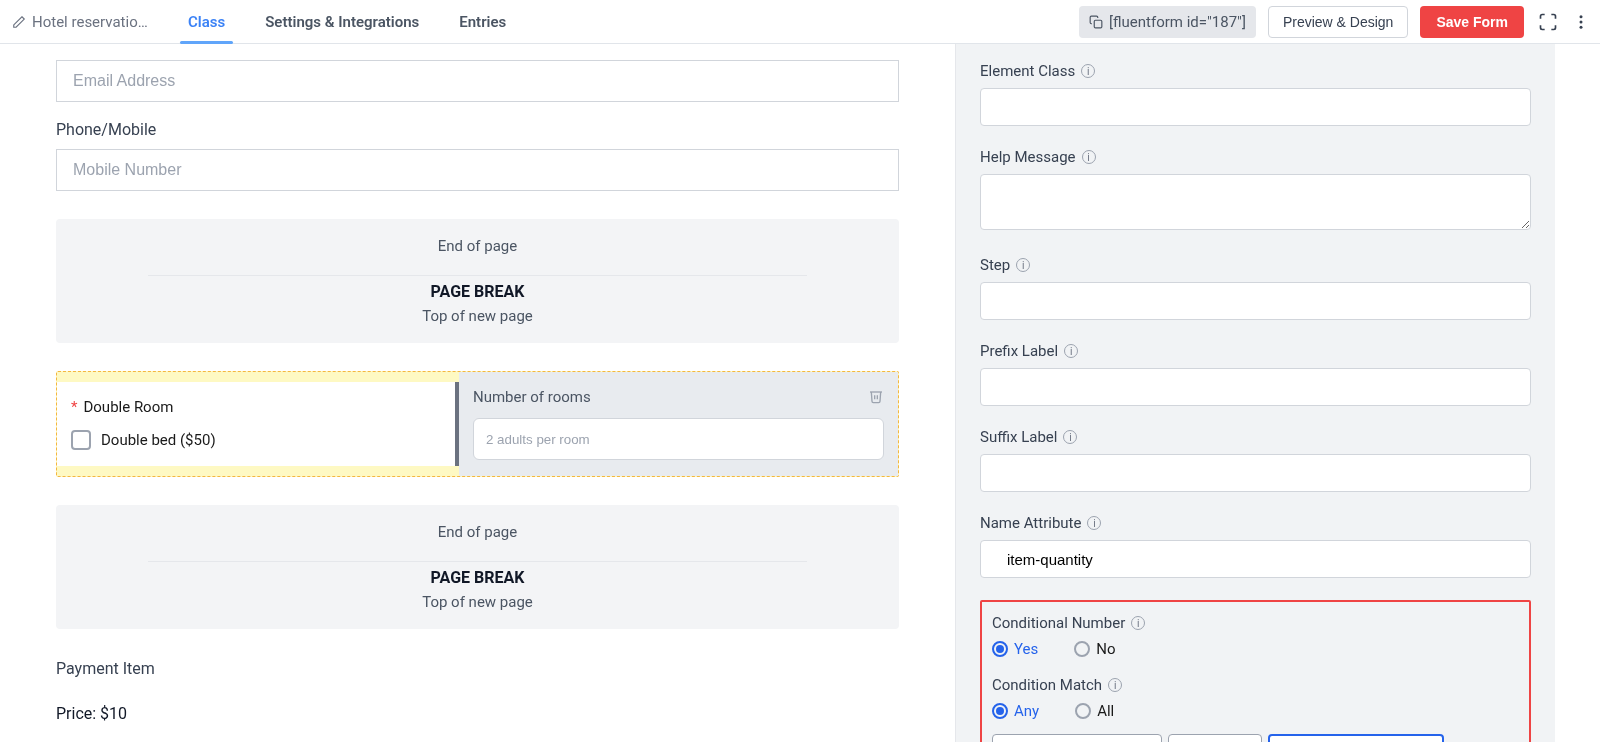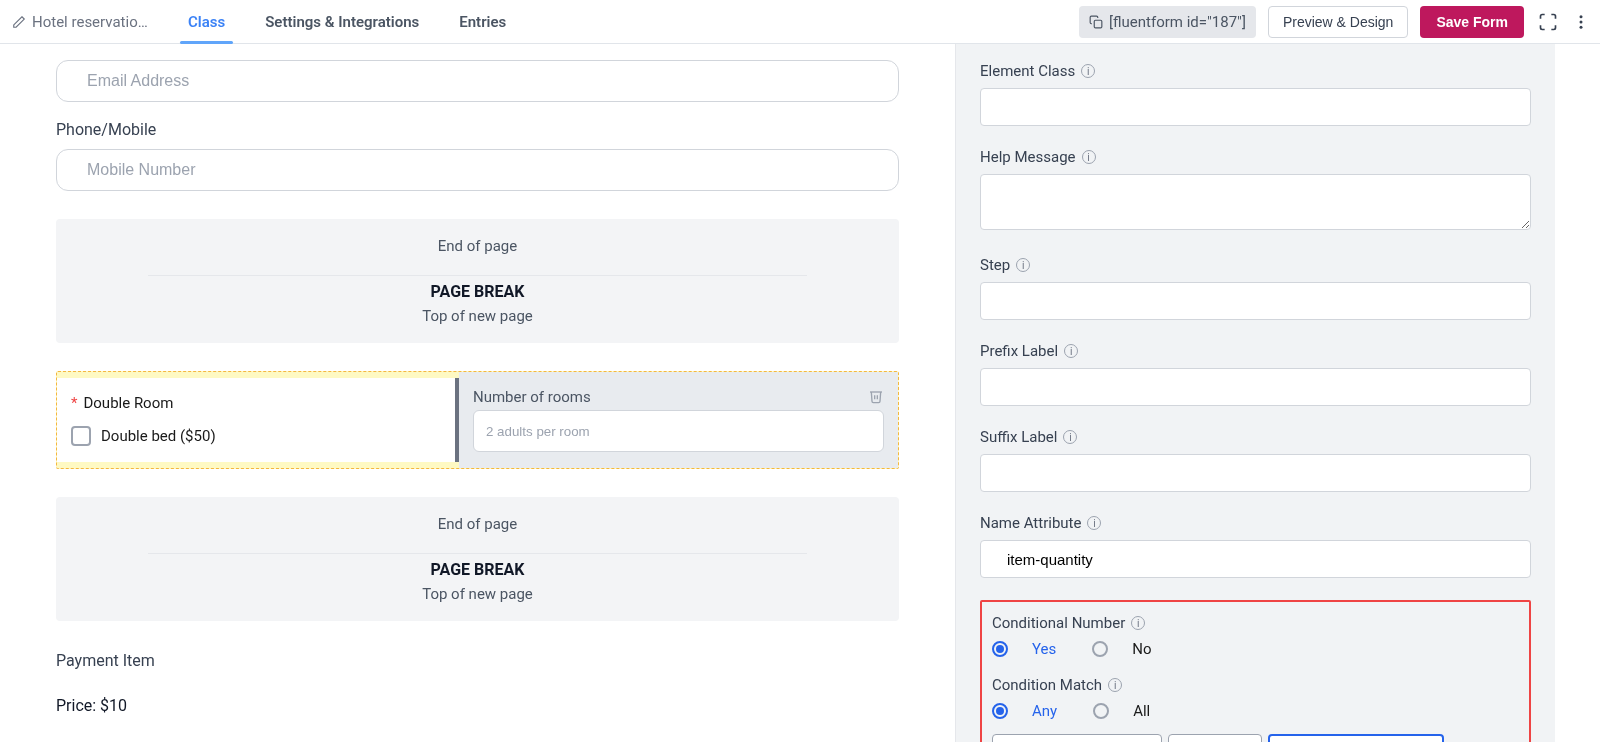--- a/index.html
+++ b/index.html
@@ -70,21 +70,21 @@
     border: 1px solid #d1d5db;
     background: #fff;
     border-radius: 4px;
     padding: 0 14px;
     color: #374151;
     cursor: pointer;
     font-size: 14px;
   }
   .btn-primary {
     height: 32px;
-    background: #be185d;
+    background: #ef4444;
     color: #fff;
     border: none;
     border-radius: 4px;
     padding: 0 16px;
     font-weight: 600;
     cursor: pointer;
     font-size: 14px;
     margin-left: 12px;
   }
   .fullscreen-ic, .kebab-ic { margin-left: 14px; color:#374151; cursor:pointer; }
@@ -102,22 +102,22 @@
     border-left: 1px solid #e5e7eb;
     padding: 18px 24px 10px 24px;
     overflow: hidden;
   }
 
   
   .input-box {
     width: 100%;
     height: 42px;
     border: 1px solid #d1d5db;
-    border-radius: 12px;
-    padding: 0 30px;
+    border-radius: 0;
+    padding: 0 16px;
     font-size: 16px;
   }
   .input-box::placeholder { color: #9ca3af; }
   .field-label { color: #374151; font-size: 16px; margin: 18px 0 10px 0; }
 
   .page-break {
     background: #f3f4f6;
     border-radius: 4px;
     padding: 18px 10px;
     margin-top: 28px;
@@ -143,21 +143,21 @@
   }
   .col-right {
     flex:1;
     background: #e8ebef;
     padding: 16px 14px;
     position: relative;
   }
   .req-star { color: #ef4444; margin-right:6px; }
   .checkbox-row { display:flex; align-items:center; gap:10px; margin-top:14px; }
   .checkbox-box { width:20px;height:20px;border:2px solid #9ca3af;border-radius:4px;background:#fff; }
-  .num-input { width:100%; height:42px; border:1px solid #d1d5db; border-radius:6px; padding:0 12px; background:#fff; margin-top:4px;}
+  .num-input { width:100%; height:42px; border:1px solid #d1d5db; border-radius:6px; padding:0 12px; background:#fff; margin-top:12px;}
   .num-input::placeholder{color:#9ca3af;}
   .trash-ic { position:absolute; top:16px; right:14px; color:#9ca3af; }
 
   .payment-label { margin-top:30px; font-size:16px; color:#374151;}
   .price-line { margin-top:26px; font-size:16px; color:#111827;}
   .submit-btn {
     margin-top:36px;
     background:#3b82f6;
     color:#fff;
     border:none;
@@ -174,21 +174,21 @@
   .s-input { width:100%; height:38px; border:1px solid #d1d5db; border-radius:4px; background:#fff; padding:0 26px; font-size:15px;}
   .s-textarea{ width:100%; height:56px; border:1px solid #d1d5db; border-radius:4px; background:#fff; padding:8px 10px; resize:both;}
 
   .highlight-box {
     border: 2px solid #ef4444;
     border-radius: 2px;
     padding: 12px 10px 16px 10px;
     margin-top: 6px;
   }
   .radio-row{display:flex;align-items:center;gap:36px;margin-top:8px;}
-  .radio-item{display:flex;align-items:center;gap:24px;cursor:pointer;}
+  .radio-item{display:flex;align-items:center;gap:6px;cursor:pointer;}
   .radio-outer{width:16px;height:16px;border-radius:50%;border:2px solid #9ca3af;display:flex;align-items:center;justify-content:center;}
   .radio-item.sel .radio-outer{border-color:#2563eb;}
   .radio-dot{width:8px;height:8px;border-radius:50%;background:#2563eb;display:none;}
   .radio-item.sel .radio-dot{display:block;}
   .radio-item.sel .radio-text{color:#2563eb;}
 
   .cond-row{display:flex;align-items:center;gap:6px;margin-top:14px;}
   .sel-box{height:36px;border:1px solid #9ca3af;border-radius:4px;background:#fff;padding:0 30px 0 10px;display:flex;align-items:center;position:relative;color:#111827;cursor:pointer;}
   .sel-box.blue{border:2px solid #2563eb;color:#2563eb;font-weight:500;}
   .sel-box.w1{width:170px;}

